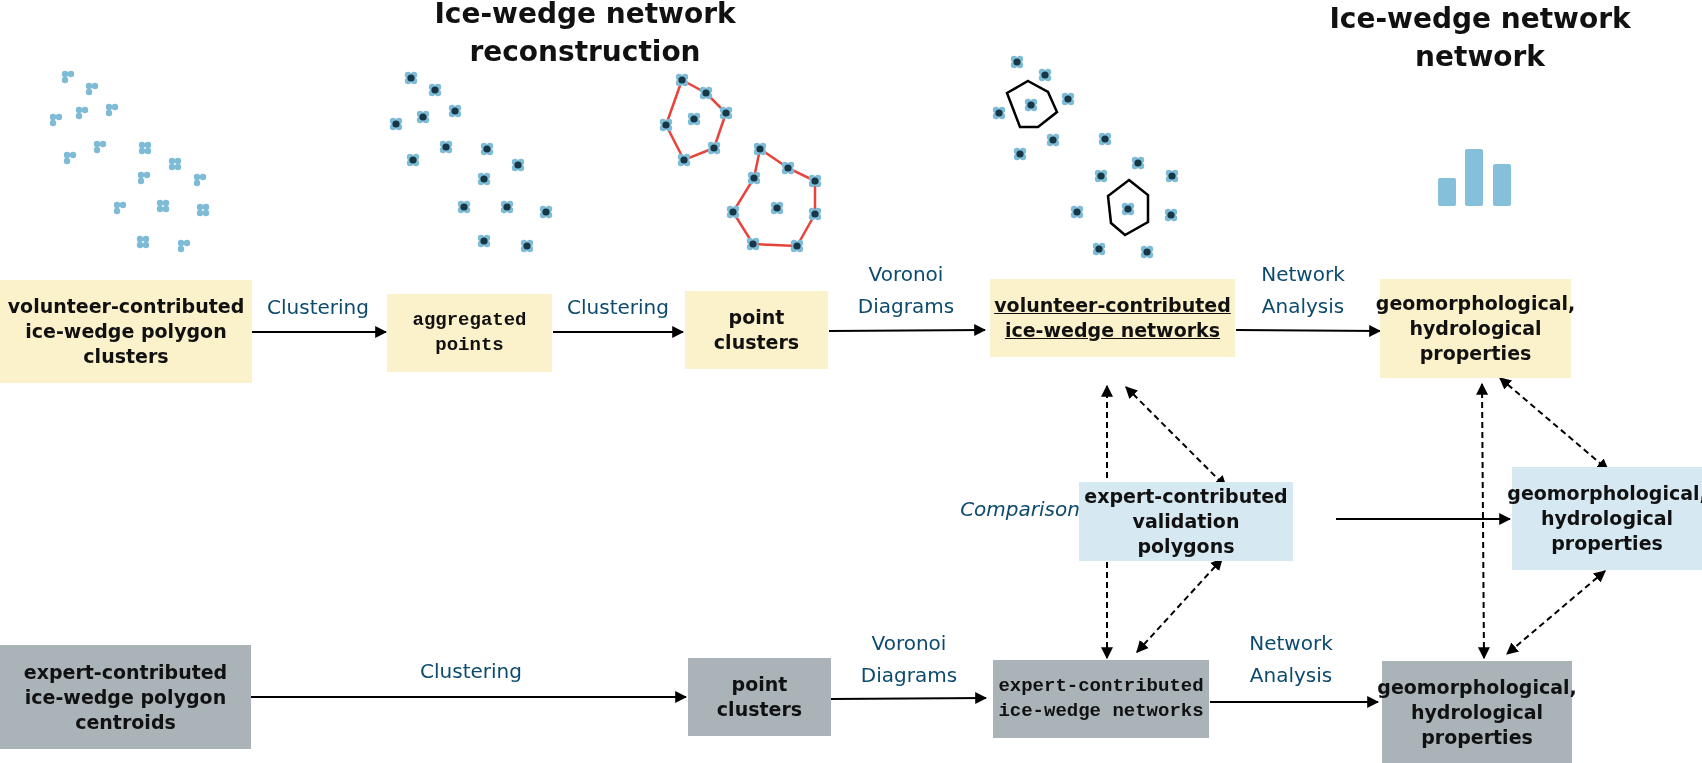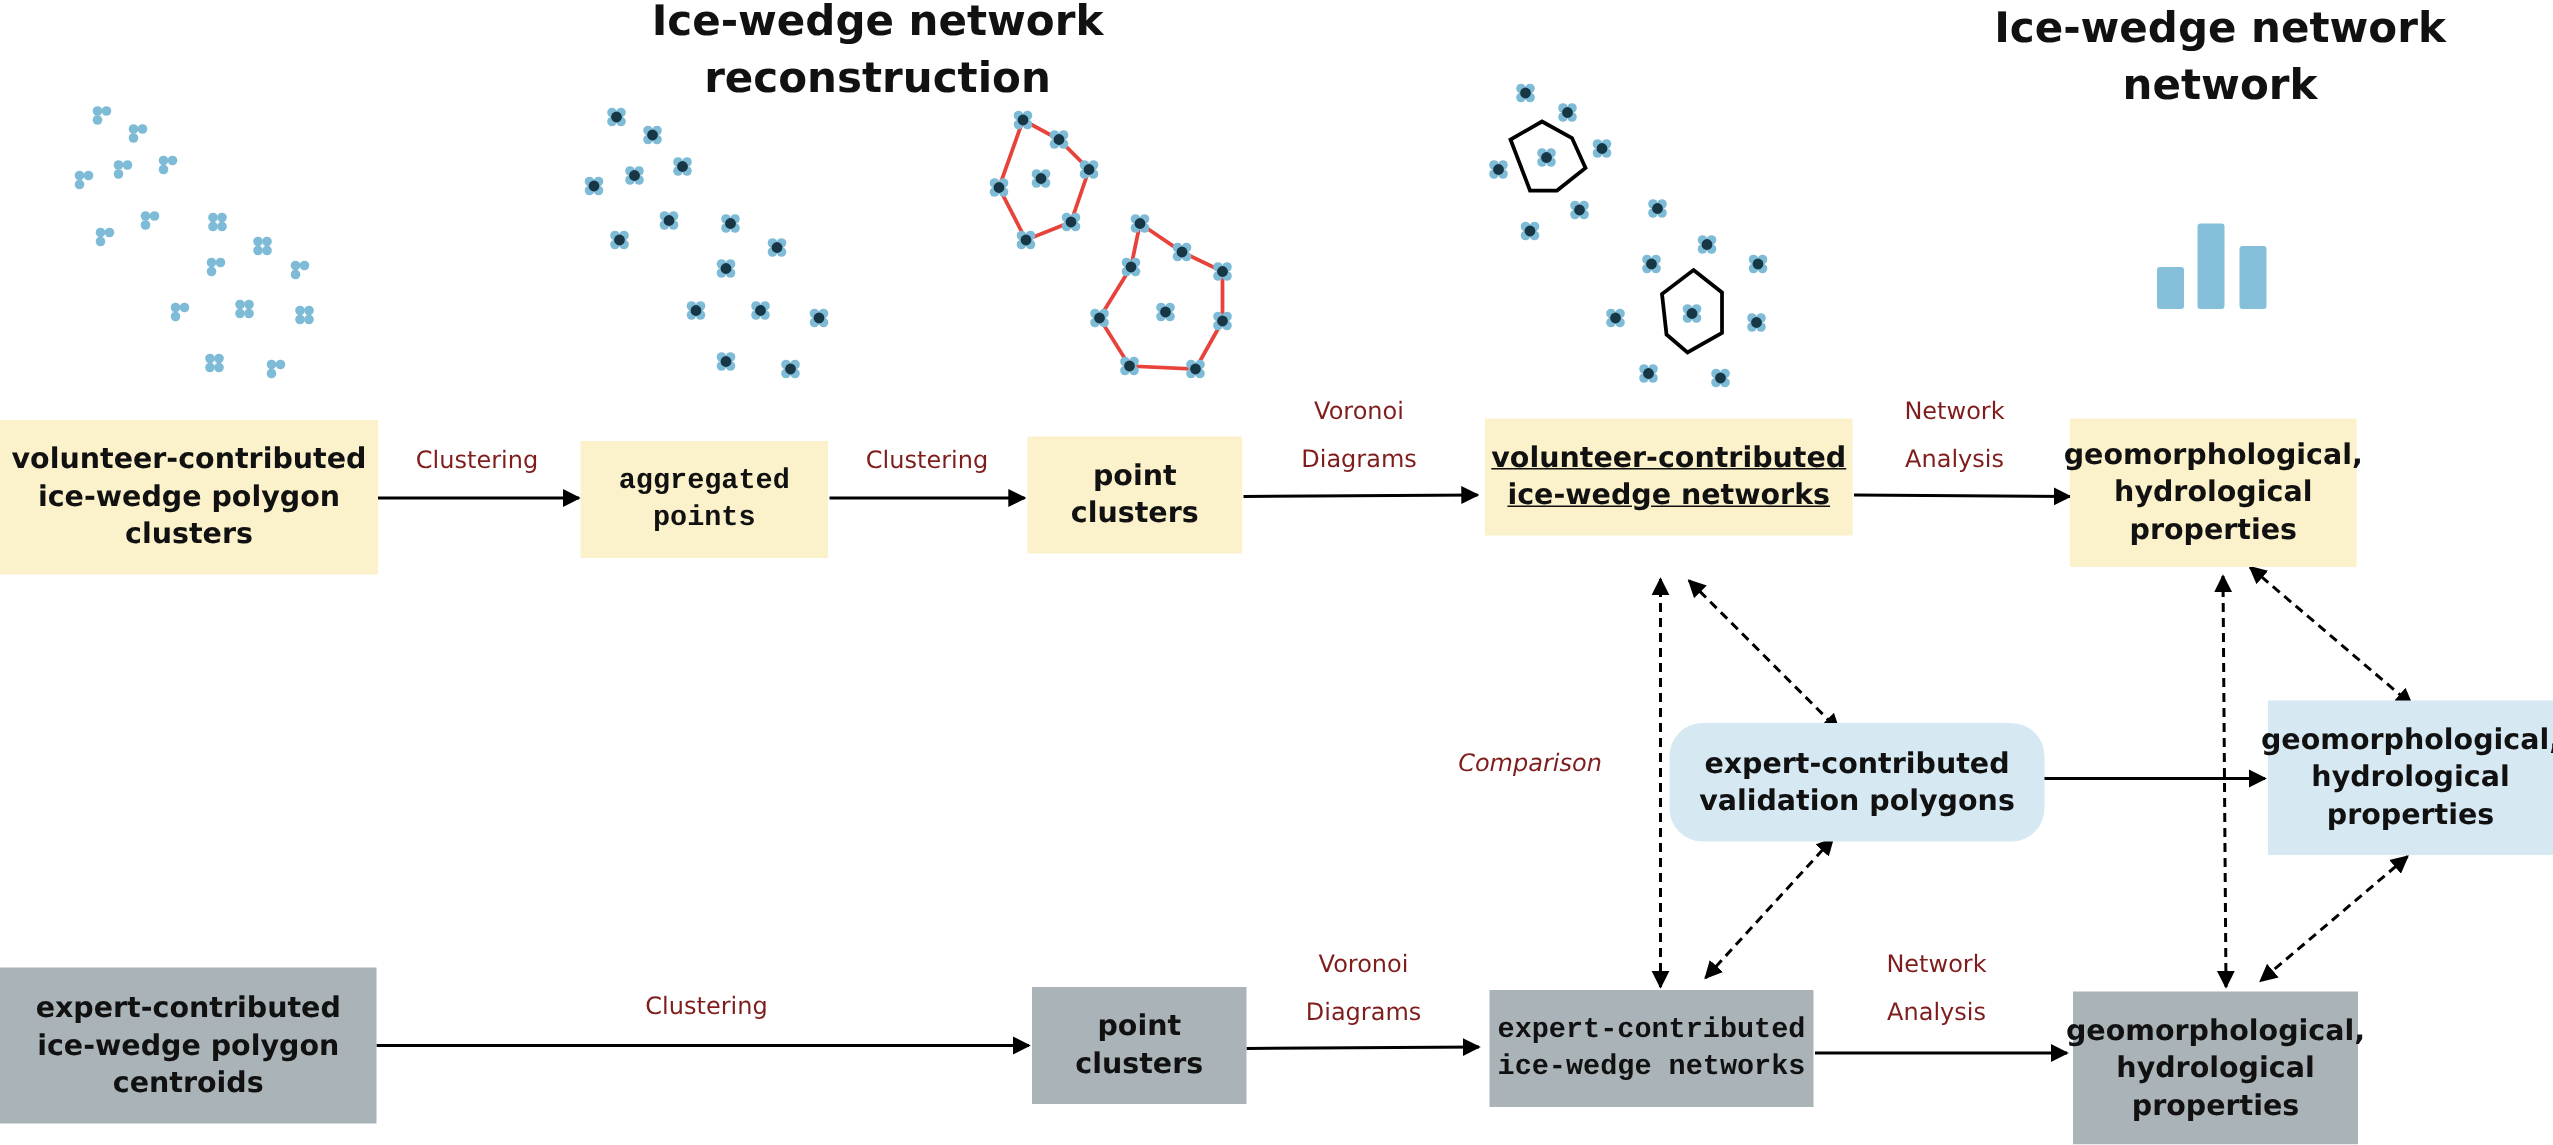--- a/index.html
+++ b/index.html
@@ -6,22 +6,22 @@
   body { width: 1702px; height: 763px; position: relative; overflow: hidden;
          font-family: "Liberation Sans", sans-serif; color: #111; }
   .title { position: absolute; font-family: "DejaVu Sans", sans-serif; font-weight: bold;
            font-size: 28px; line-height: 38px; text-align: center; color: #111; }
   .box { position: absolute; display: flex; align-items: center; justify-content: center;
          text-align: center; font-family: "DejaVu Sans", sans-serif; font-weight: bold;
          font-size: 19px; line-height: 25px; color: #111; box-sizing: border-box; padding: 2px 4px; }
   .yellow { background: #fbf2cb; }
   .blue { background: #d6e9f2; }
   .grey { background: #aab4b8; }
-  .lbl { position: absolute; font-family: "DejaVu Sans", sans-serif; font-size: 16px;
-         line-height: 32px; text-align: center; color: #7f1d1d; white-space: nowrap; }
+  .lbl { position: absolute; font-family: "DejaVu Sans", sans-serif; font-size: 20px;
+         line-height: 32px; text-align: center; color: #0c4a6e; white-space: nowrap; }
   svg.overlay { position: absolute; left: 0; top: 0; }
 </style>
 </head>
 <body>
 
 <div class="title" style="left:405px; top:-5px; width:360px;">Ice-wedge network reconstruction</div>
 <div class="title" style="left:1300px; top:0px; width:360px;">Ice-wedge network network</div>
 
 <svg class="overlay" width="1702" height="763">
   <defs>
@@ -360,21 +360,21 @@
     <line x1="1605" y1="571" x2="1507" y2="654" marker-start="url(#ah)" marker-end="url(#ah)"></line>
   </g>
 </svg>
 
 <div class="box yellow" style="left:0px; top:280px; width:252px; height:103px;">volunteer-contributed ice-wedge polygon clusters</div>
 <div class="box yellow" style="left:387px; top:294px; width:165px; height:78px;font-family:Liberation Mono, monospace;">aggregated points</div>
 <div class="box yellow" style="left:685px; top:291px; width:143px; height:78px;">point clusters</div>
 <div class="box yellow" style="left:990px; top:279px; width:245px; height:78px;text-decoration:underline;">volunteer-contributed ice-wedge networks</div>
 <div class="box yellow" style="left:1380px; top:279px; width:191px; height:99px;">geomorphological, hydrological properties</div>
 
-<div class="box blue" style="left:1113px; top:482px; width:250px; height:79px;border-radius:22px;">expert-contributed validation polygons</div>
+<div class="box blue" style="left:1079px; top:482px; width:214px; height:79px;">expert-contributed validation polygons</div>
 <div class="box blue" style="left:1512px; top:467px; width:190px; height:103px;">geomorphological, hydrological properties</div>
 
 <div class="box grey" style="left:0px; top:645px; width:251px; height:104px;">expert-contributed ice-wedge polygon centroids</div>
 <div class="box grey" style="left:688px; top:658px; width:143px; height:78px;">point clusters</div>
 <div class="box grey" style="left:993px; top:660px; width:216px; height:78px;font-family:Liberation Mono, monospace;">expert-contributed ice-wedge networks</div>
 <div class="box grey" style="left:1382px; top:661px; width:190px; height:102px;">geomorphological, hydrological properties</div>
 
 <div class="lbl" style="left:258px; top:291px; width:120px;">Clustering</div>
 <div class="lbl" style="left:558px; top:291px; width:120px;">Clustering</div>
 <div class="lbl" style="left:846px; top:258px; width:120px; white-space:normal;">Voronoi Diagrams</div>

